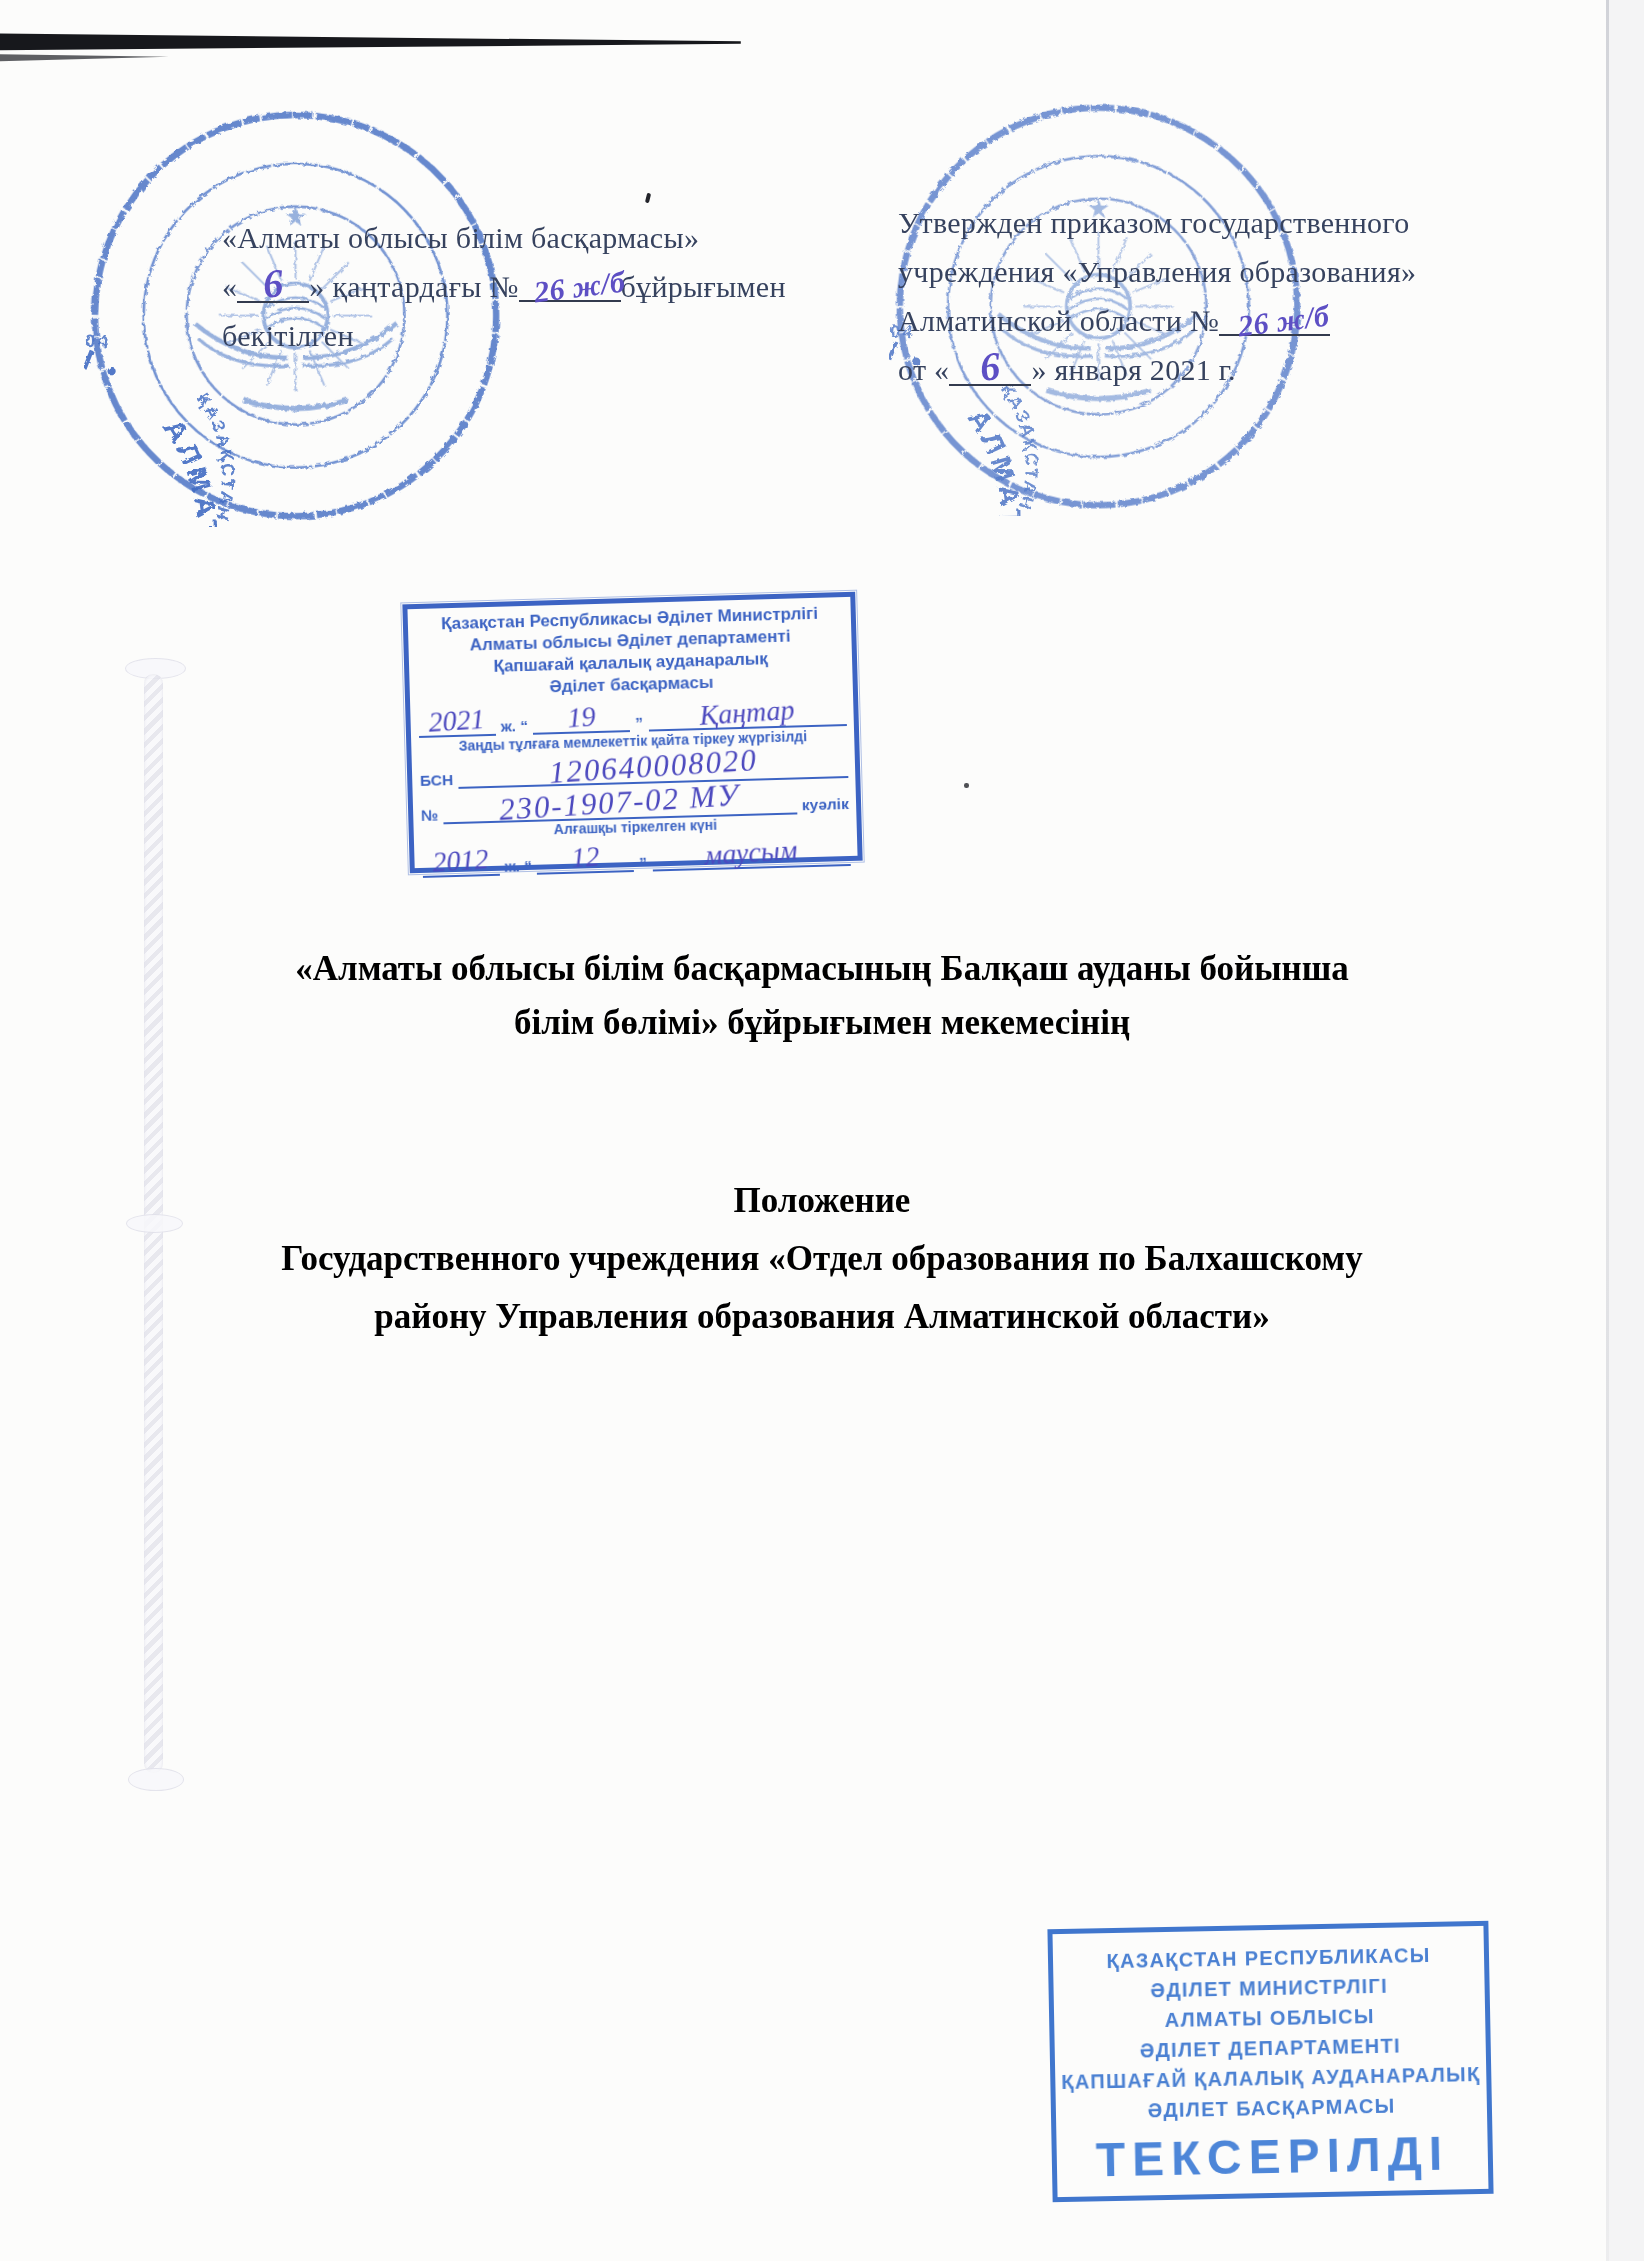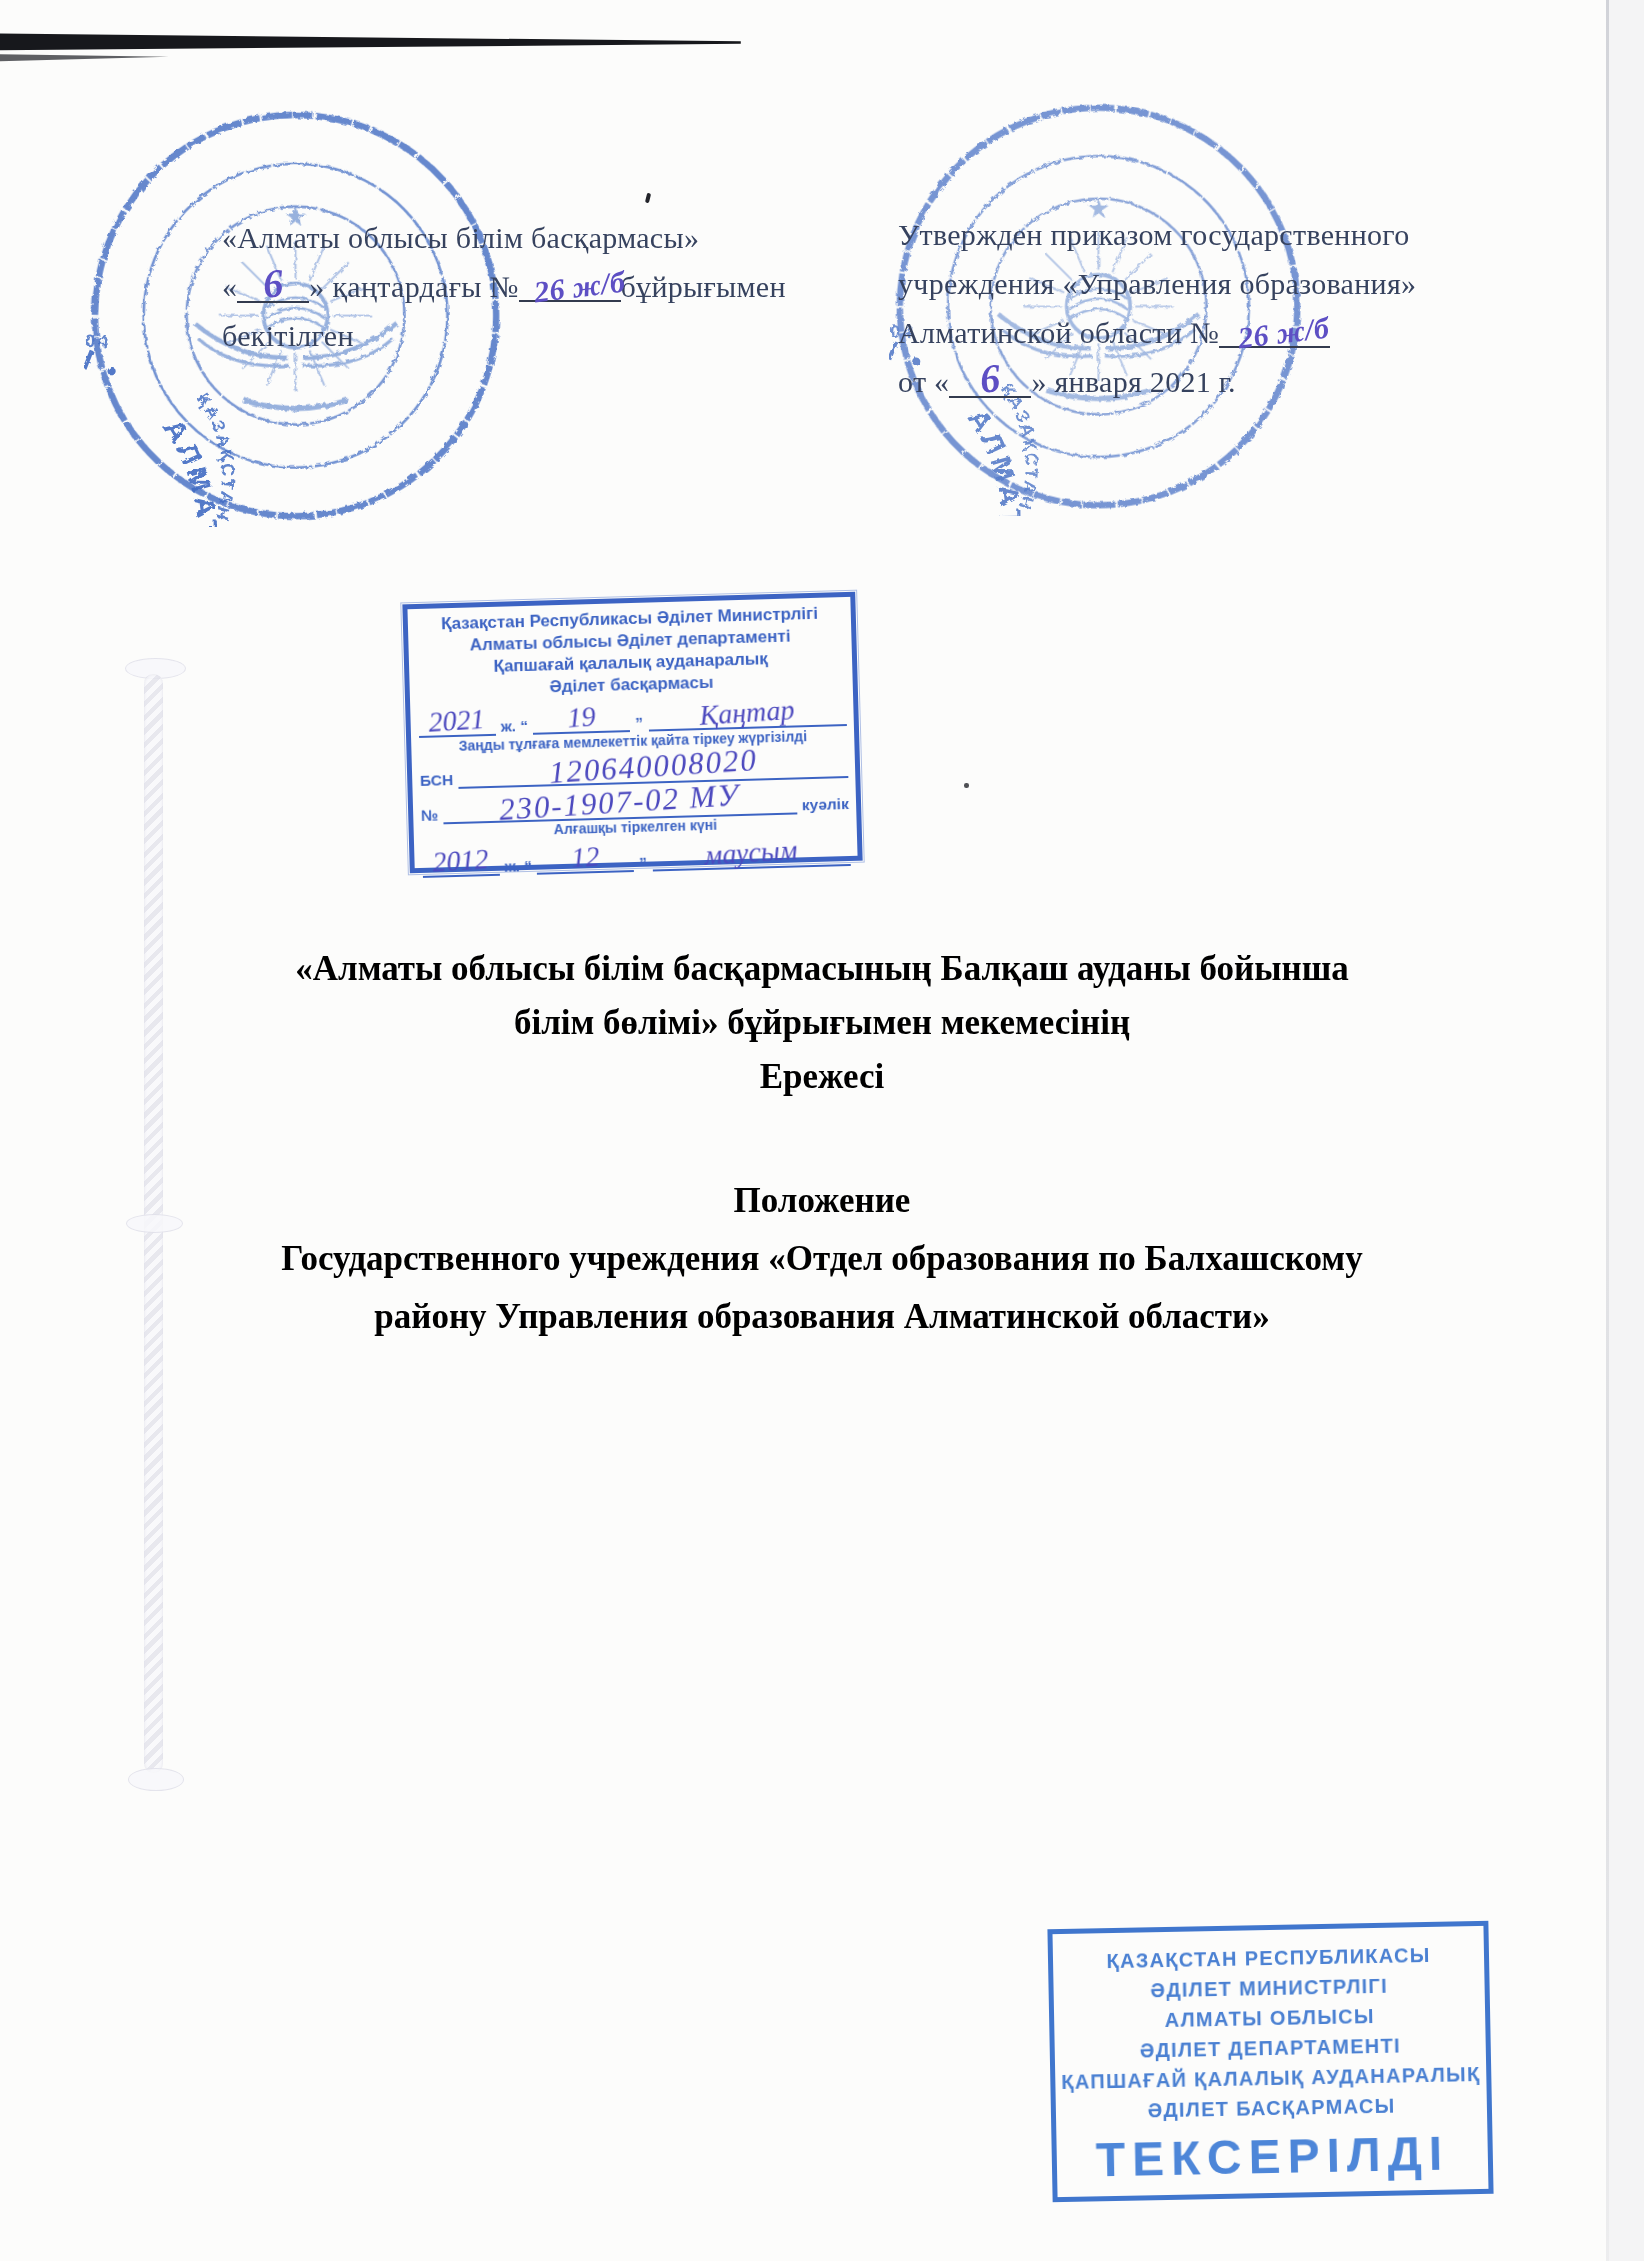--- a/index.html
+++ b/index.html
@@ -32,21 +32,21 @@
 
   
   .round-stamp { position:absolute; }
   #round-left  { left:84px;  top:104px; width:423px; height:423px; opacity:.95; }
   #round-right { left:889px; top:97px; width:419px; height:419px; opacity:.84; }
 
   
   .approval { position:absolute; font-size:30px; line-height:49px; color:#36425e; letter-spacing:0.3px; }
   .approval .line { white-space:nowrap; }
   .approval-left  { left:222px;  top:213px; width:644px; }
-  .approval-right { left:898px; top:210px; width:644px; }
+  .approval-right { left:898px; top:198px; width:644px; }
 
   .blank { display:inline-block; border-bottom:2.6px solid #333b4e; text-align:center;
            vertical-align:baseline; line-height:.85; }
   .day-blank  { width:72px; }
   .num-blank  { width:102px; }
   .num-blank-r{ width:111px; }
   .day-blank-r{ width:82px; }
 
   .hw { display:inline-block; font-family:"Liberation Serif",serif; font-style:italic;
         font-weight:bold; color:#5d4fc4; transform:rotate(-5deg); }
@@ -266,21 +266,20 @@
       <span class="js-lab">”</span>
       <span class="js-seg seg-grow">
           <span class="hw2">маусым</span>
         </span>
     </div>
   </div>
 
   <div class="title title-kk">
     <div>«Алматы облысы білім басқармасының Балқаш ауданы бойынша</div>
     <div>білім бөлімі» бұйрығымен мекемесінің</div>
-    <div>Ережесі</div>
   </div>
 
   <div class="title title-ru">
     <div>Положение</div>
     <div>Государственного учреждения «Отдел образования по Балхашскому</div>
     <div>району Управления образования Алматинской области»</div>
   </div>
 
   <div class="thread-knot thread-knot-top"></div>
   <div class="thread-cord"></div>

